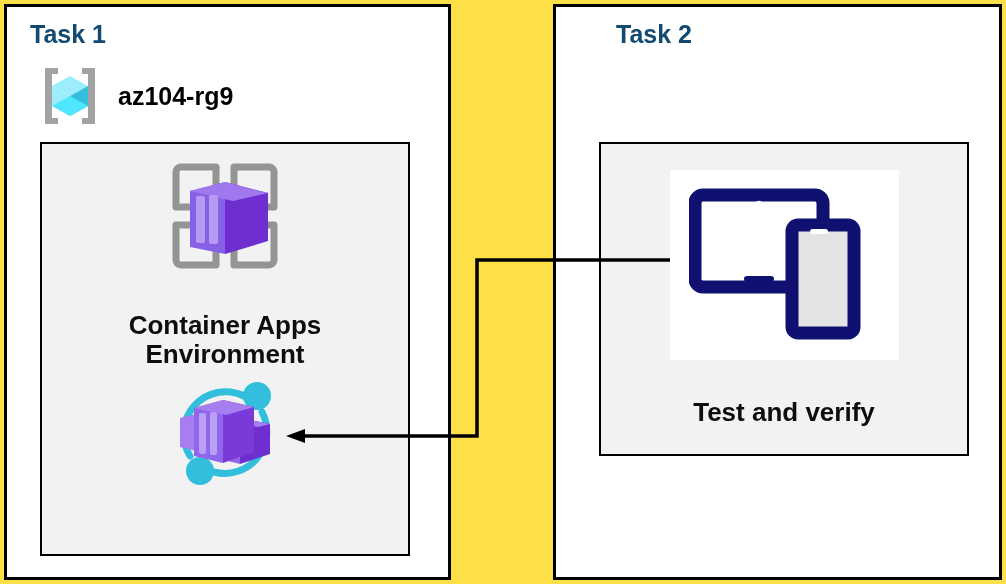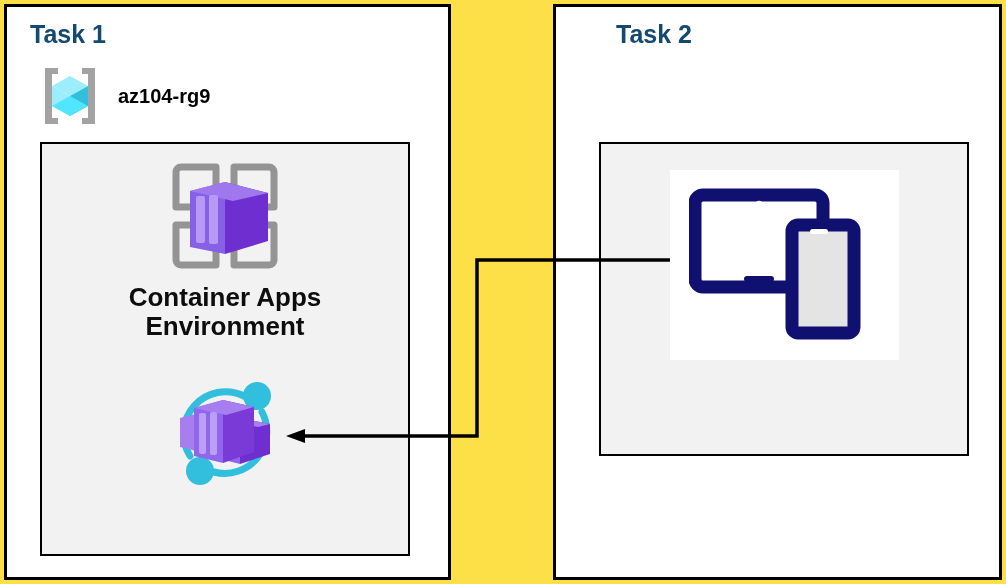--- a/index.html
+++ b/index.html
@@ -43,21 +43,21 @@
   #rg-row {
     position: absolute;
     left: 36px;
     top: 62px;
     height: 68px;
     display: flex;
     align-items: center;
   }
   #rg-icon { width: 68px; height: 68px; display:block; }
   #rg-label {
-    font-size: 20px;
+    font-size: 25px;
     font-weight: bold;
     color: #000000;
     margin-left: 14px;
     white-space: nowrap;
   }
 
   
   .inner-box {
     position: absolute;
     background: #f2f2f2;
@@ -66,20 +66,21 @@
   }
   #cae-box { left: 40px;  top: 142px; width: 370px; height: 414px; }
   #tv-box  { left: 599px; top: 142px; width: 370px; height: 314px; }
 
   
   .res-block {
     position: absolute;
     display: flex;
     flex-direction: column;
     align-items: center;
+    gap: 28px;
   }
   .res-caption {
     font-size: 26px;
     font-weight: bold;
     color: #0d0d0d;
     text-align: center;
     line-height: 1.12;
     white-space: pre-line;
   }
 
@@ -192,20 +193,21 @@
       <svg id="tv-icon" viewBox="0 0 190 160">
 
         <rect x="6" y="10" width="128" height="92" rx="8" ry="8" fill="#ffffff" stroke="#101070" stroke-width="13"></rect>
         <circle cx="70" cy="19" r="3.2" fill="#ffffff"></circle>
         <rect x="55" y="91" width="30" height="6" rx="3" fill="#101070"></rect>
 
         <rect x="103" y="40" width="62" height="108" rx="6" ry="6" fill="#e4e4e4" stroke="#101070" stroke-width="13"></rect>
         <rect x="121" y="44" width="18" height="5" rx="2.5" fill="#ffffff"></rect>
       </svg>
     </div>
+    <div id="tv-caption" class="res-caption">Test and verify</div>
   </div>
 
   <svg id="connector" viewBox="0 0 1006 584">
     <path d="M670 260 L477 260 L477 436 L296 436" fill="none" stroke="#000000" stroke-width="3.5"></path>
     <polygon points="286,436 305,429 305,443" fill="#000000"></polygon>
   </svg>
 
 </div>
 
 </body></html>

